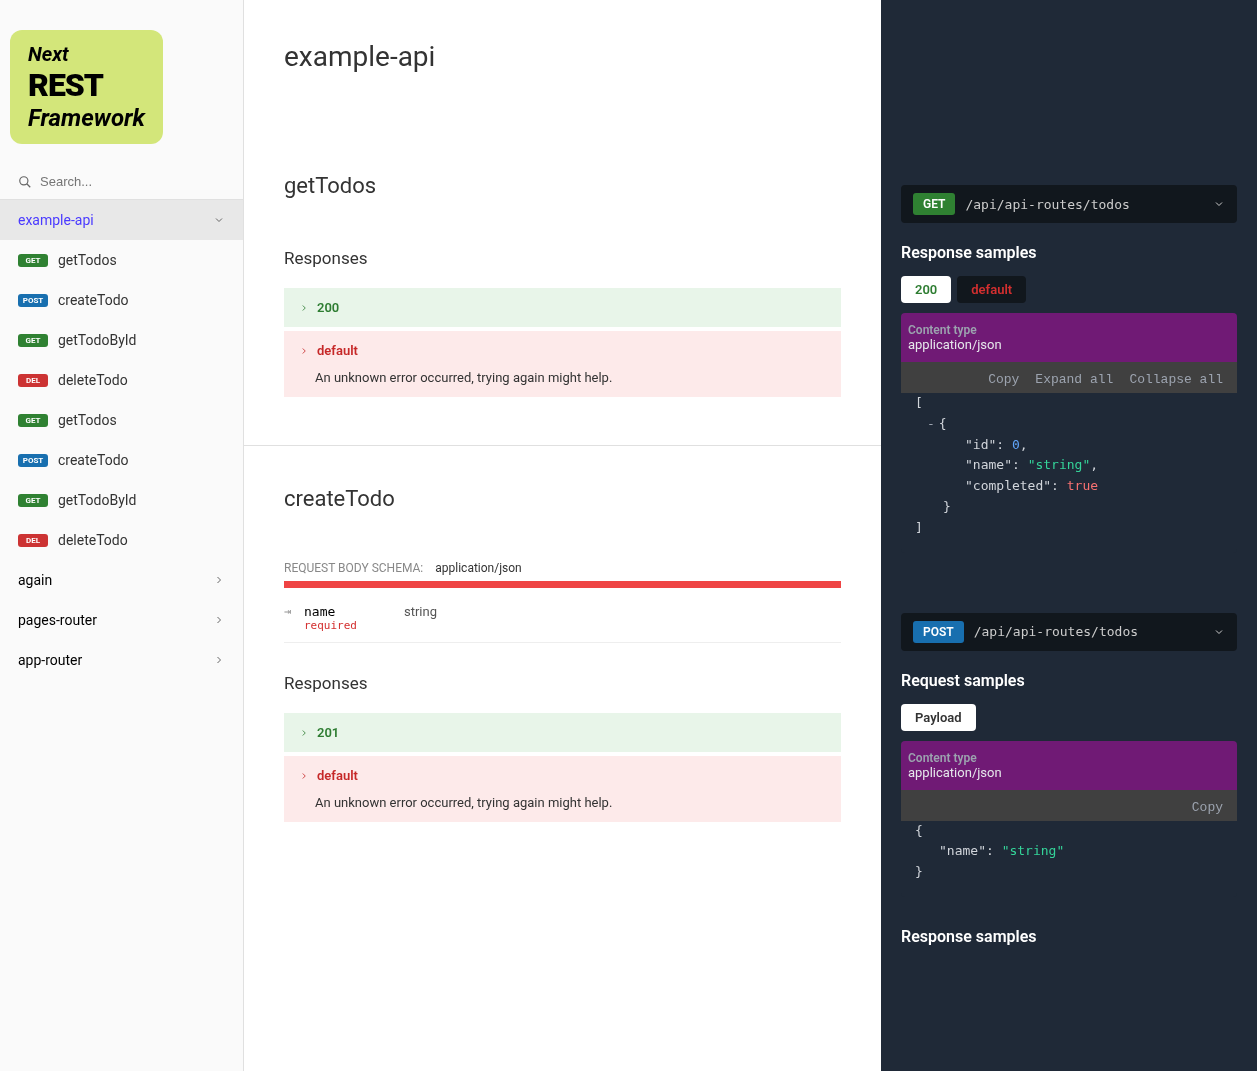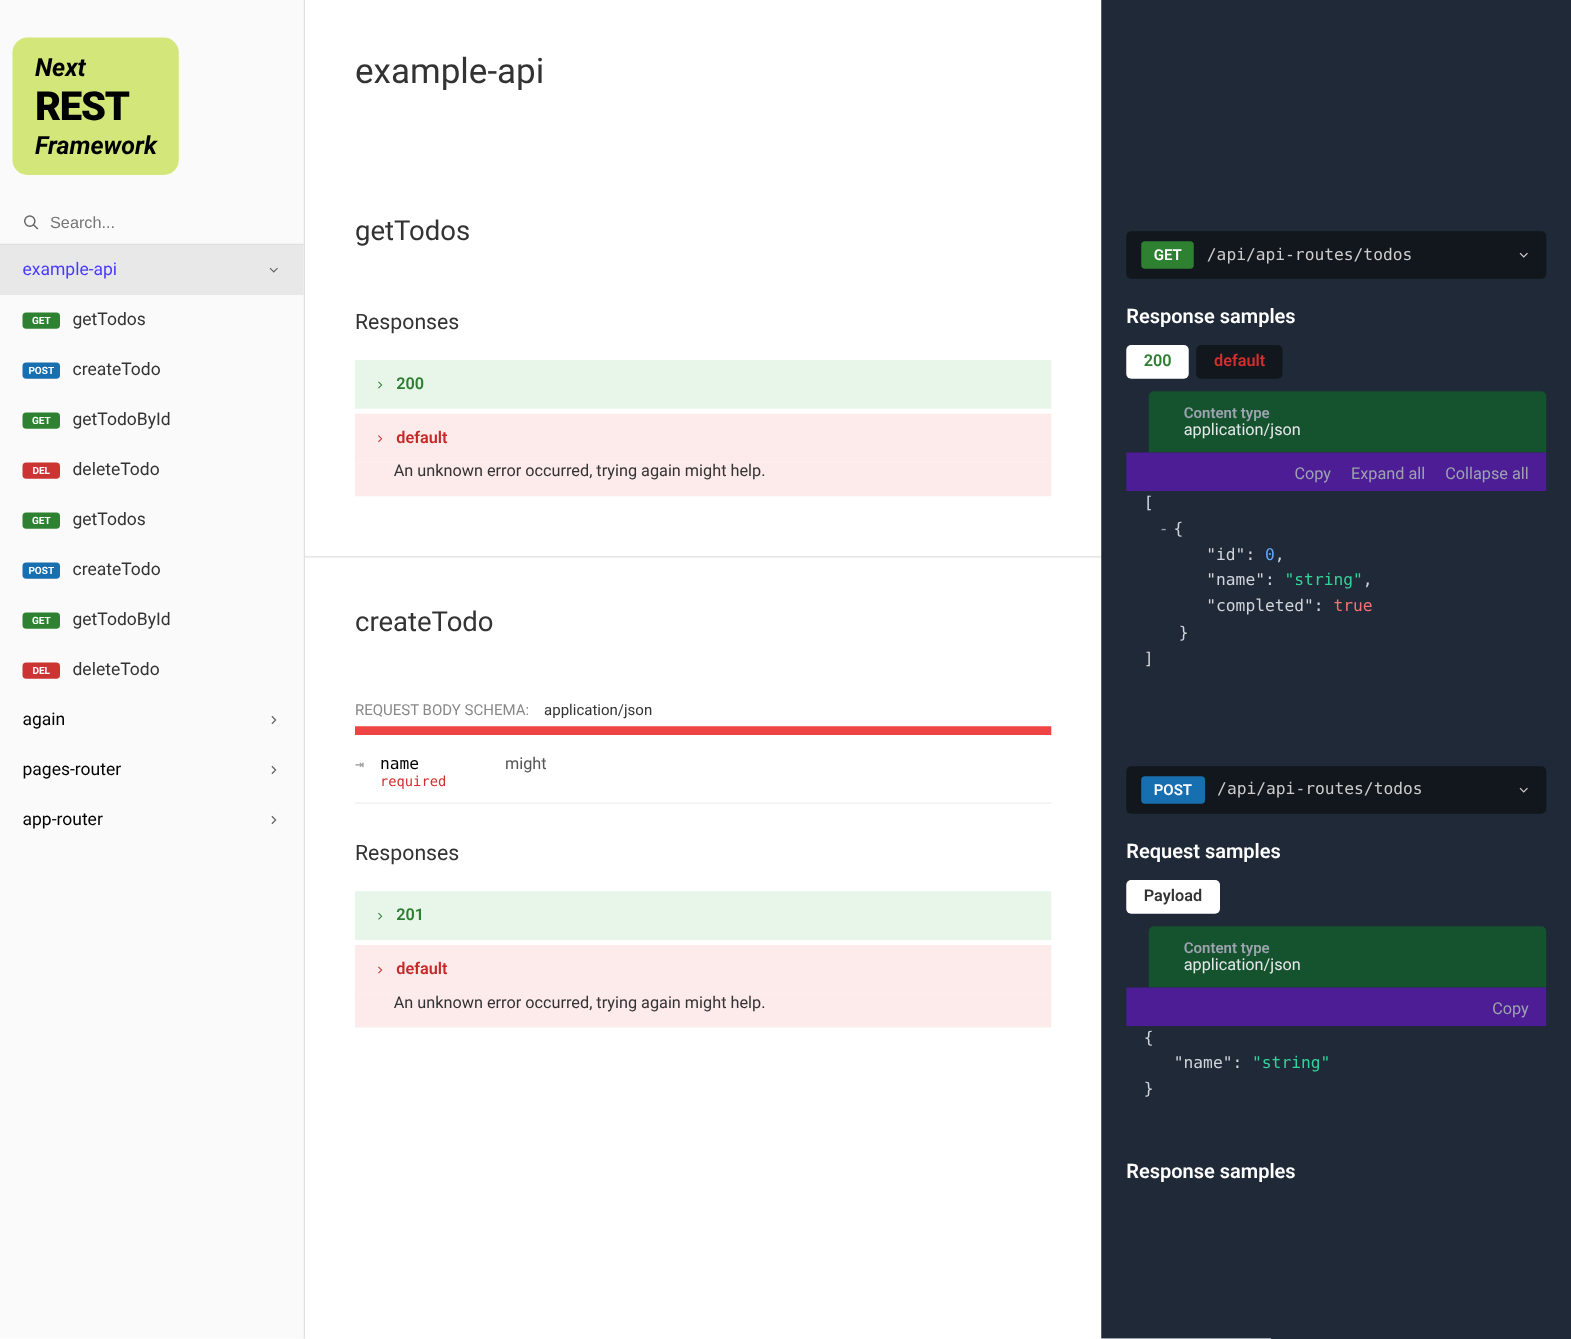--- a/index.html
+++ b/index.html
@@ -2,21 +2,21 @@
 <html><head>
 <meta charset="utf-8">
 <style>
 * { margin: 0; padding: 0; box-sizing: border-box; }
 body { font-family: -apple-system, BlinkMacSystemFont, "Segoe UI", Roboto, sans-serif; display: flex; height: 1071px; width: 1257px; overflow: hidden; }
 .sidebar { width: 244px; background: #fafafa; border-right: 1px solid #e0e0e0; overflow-y: auto; }
 .logo-box { padding: 30px 10px 20px; }
 .logo { background: #d3e67a; border-radius: 12px; padding: 12px 18px; display: inline-block; position: relative; }
 .logo-text1 { font-style: italic; font-weight: 700; font-size: 20px; color: #000; }
 .logo-text2 { font-weight: 900; font-size: 32px; color: #000; letter-spacing: -1px; }
-.logo-text3 { font-style: italic; font-weight: 700; font-size: 20px; color: #000; }
+.logo-text3 { font-style: italic; font-weight: 700; font-size: 24px; color: #000; }
 .search-box { padding: 10px 18px; display: flex; align-items: center; border-bottom: 1px solid #e0e0e0; }
 .search-icon { width: 14px; height: 14px; margin-right: 8px; }
 .search-input { border: none; background: transparent; outline: none; font-size: 13px; flex: 1; color: #555; }
 .nav-group { display: flex; align-items: center; justify-content: space-between; padding: 12px 18px; cursor: pointer; font-size: 14px; }
 .nav-group.active { background: #e8e8e8; color: #4a3aff; }
 .nav-group.active .chev { stroke: #666; }
 .chev { width: 12px; height: 12px; stroke: #666; stroke-width: 2; fill: none; }
 .nav-item { display: flex; align-items: center; padding: 12px 18px; cursor: pointer; font-size: 14px; color: #333; }
 .method-badge { font-size: 8px; font-weight: 700; color: #fff; padding: 2px 4px; border-radius: 3px; margin-right: 10px; min-width: 30px; text-align: center; }
 .m-get { background: #2f8132; }
@@ -48,24 +48,24 @@
 .endpoint-method { font-size: 12px; font-weight: 600; padding: 4px 10px; border-radius: 3px; margin-right: 10px; }
 .em-get { background: #2f8132; }
 .em-post { background: #186faf; }
 .endpoint-path { font-family: monospace; font-size: 13px; color: #ccc; flex: 1; }
 .panel-h { font-size: 16px; font-weight: 600; margin-bottom: 14px; color: #fff; }
 .tabs { display: flex; gap: 6px; margin-bottom: 10px; }
 .tab { padding: 6px 14px; border-radius: 4px; font-size: 13px; font-weight: 600; cursor: pointer; }
 .tab.active { background: #fff; color: #2e7d32; }
 .tab.inactive { background: #11171d; color: #d32f2f; }
 .tab.payload { background: #fff; color: #333; }
-.ct-box { background: #14532d; padding: 10px 28px; border-radius: 4px 4px 0 0; margin-bottom: 0; margin-left: 18px; }
+.ct-box { background: #701a75; padding: 10px 7px; border-radius: 4px 4px 0 0; margin-bottom: 0; }
 .ct-label { font-size: 12px; color: #9ca3af; font-weight: 600; }
 .ct-val { font-size: 13px; color: #e5e7eb; }
-.code-actions { display: flex; justify-content: flex-end; gap: 16px; padding: 10px 14px 6px; background: #4c1d95; font-size: 13px; color: #9ca3af; }
+.code-actions { display: flex; justify-content: flex-end; gap: 16px; padding: 10px 14px 6px; background: #404040; font-size: 13px; color: #9ca3af; font-family: Liberation Mono, monospace; }
 .code-actions span { cursor: pointer; }
 .code-block { background: #1f2937; padding: 0 14px 14px; font-family: monospace; font-size: 13px; line-height: 1.6; border-radius: 0 0 4px 4px; margin-bottom: 30px; }
 .tok-p { color: #d1d5db; }
 .tok-k { color: #d1d5db; }
 .tok-n { color: #60a5fa; }
 .tok-s { color: #34d399; }
 .tok-b { color: #f87171; }
 .collapse-toggle { color: #9ca3af; cursor: pointer; margin-right: 4px; }
 </style>
 </head>
@@ -171,21 +171,21 @@
       <span class="schema-ct">application/json</span>
     </div>
     <div class="schema-table">
       <div class="schema-key">
         <span class="arrow-icon">⇥</span>
         <div class="schema-key-inner">
           <div>name</div>
           <div class="required">required</div>
         </div>
       </div>
-      <div class="schema-type">might</div>
+      <div class="schema-type">string</div>
     </div>
     <h3>Responses</h3>
     <div class="resp-row ok">
       <svg class="chev-r" viewBox="0 0 24 24">
           <polyline points="9 6 15 12 9 18"></polyline>
         </svg>
       <span>201</span>
     </div>
     <div class="resp-row err">
       <svg class="chev-r" viewBox="0 0 24 24">

